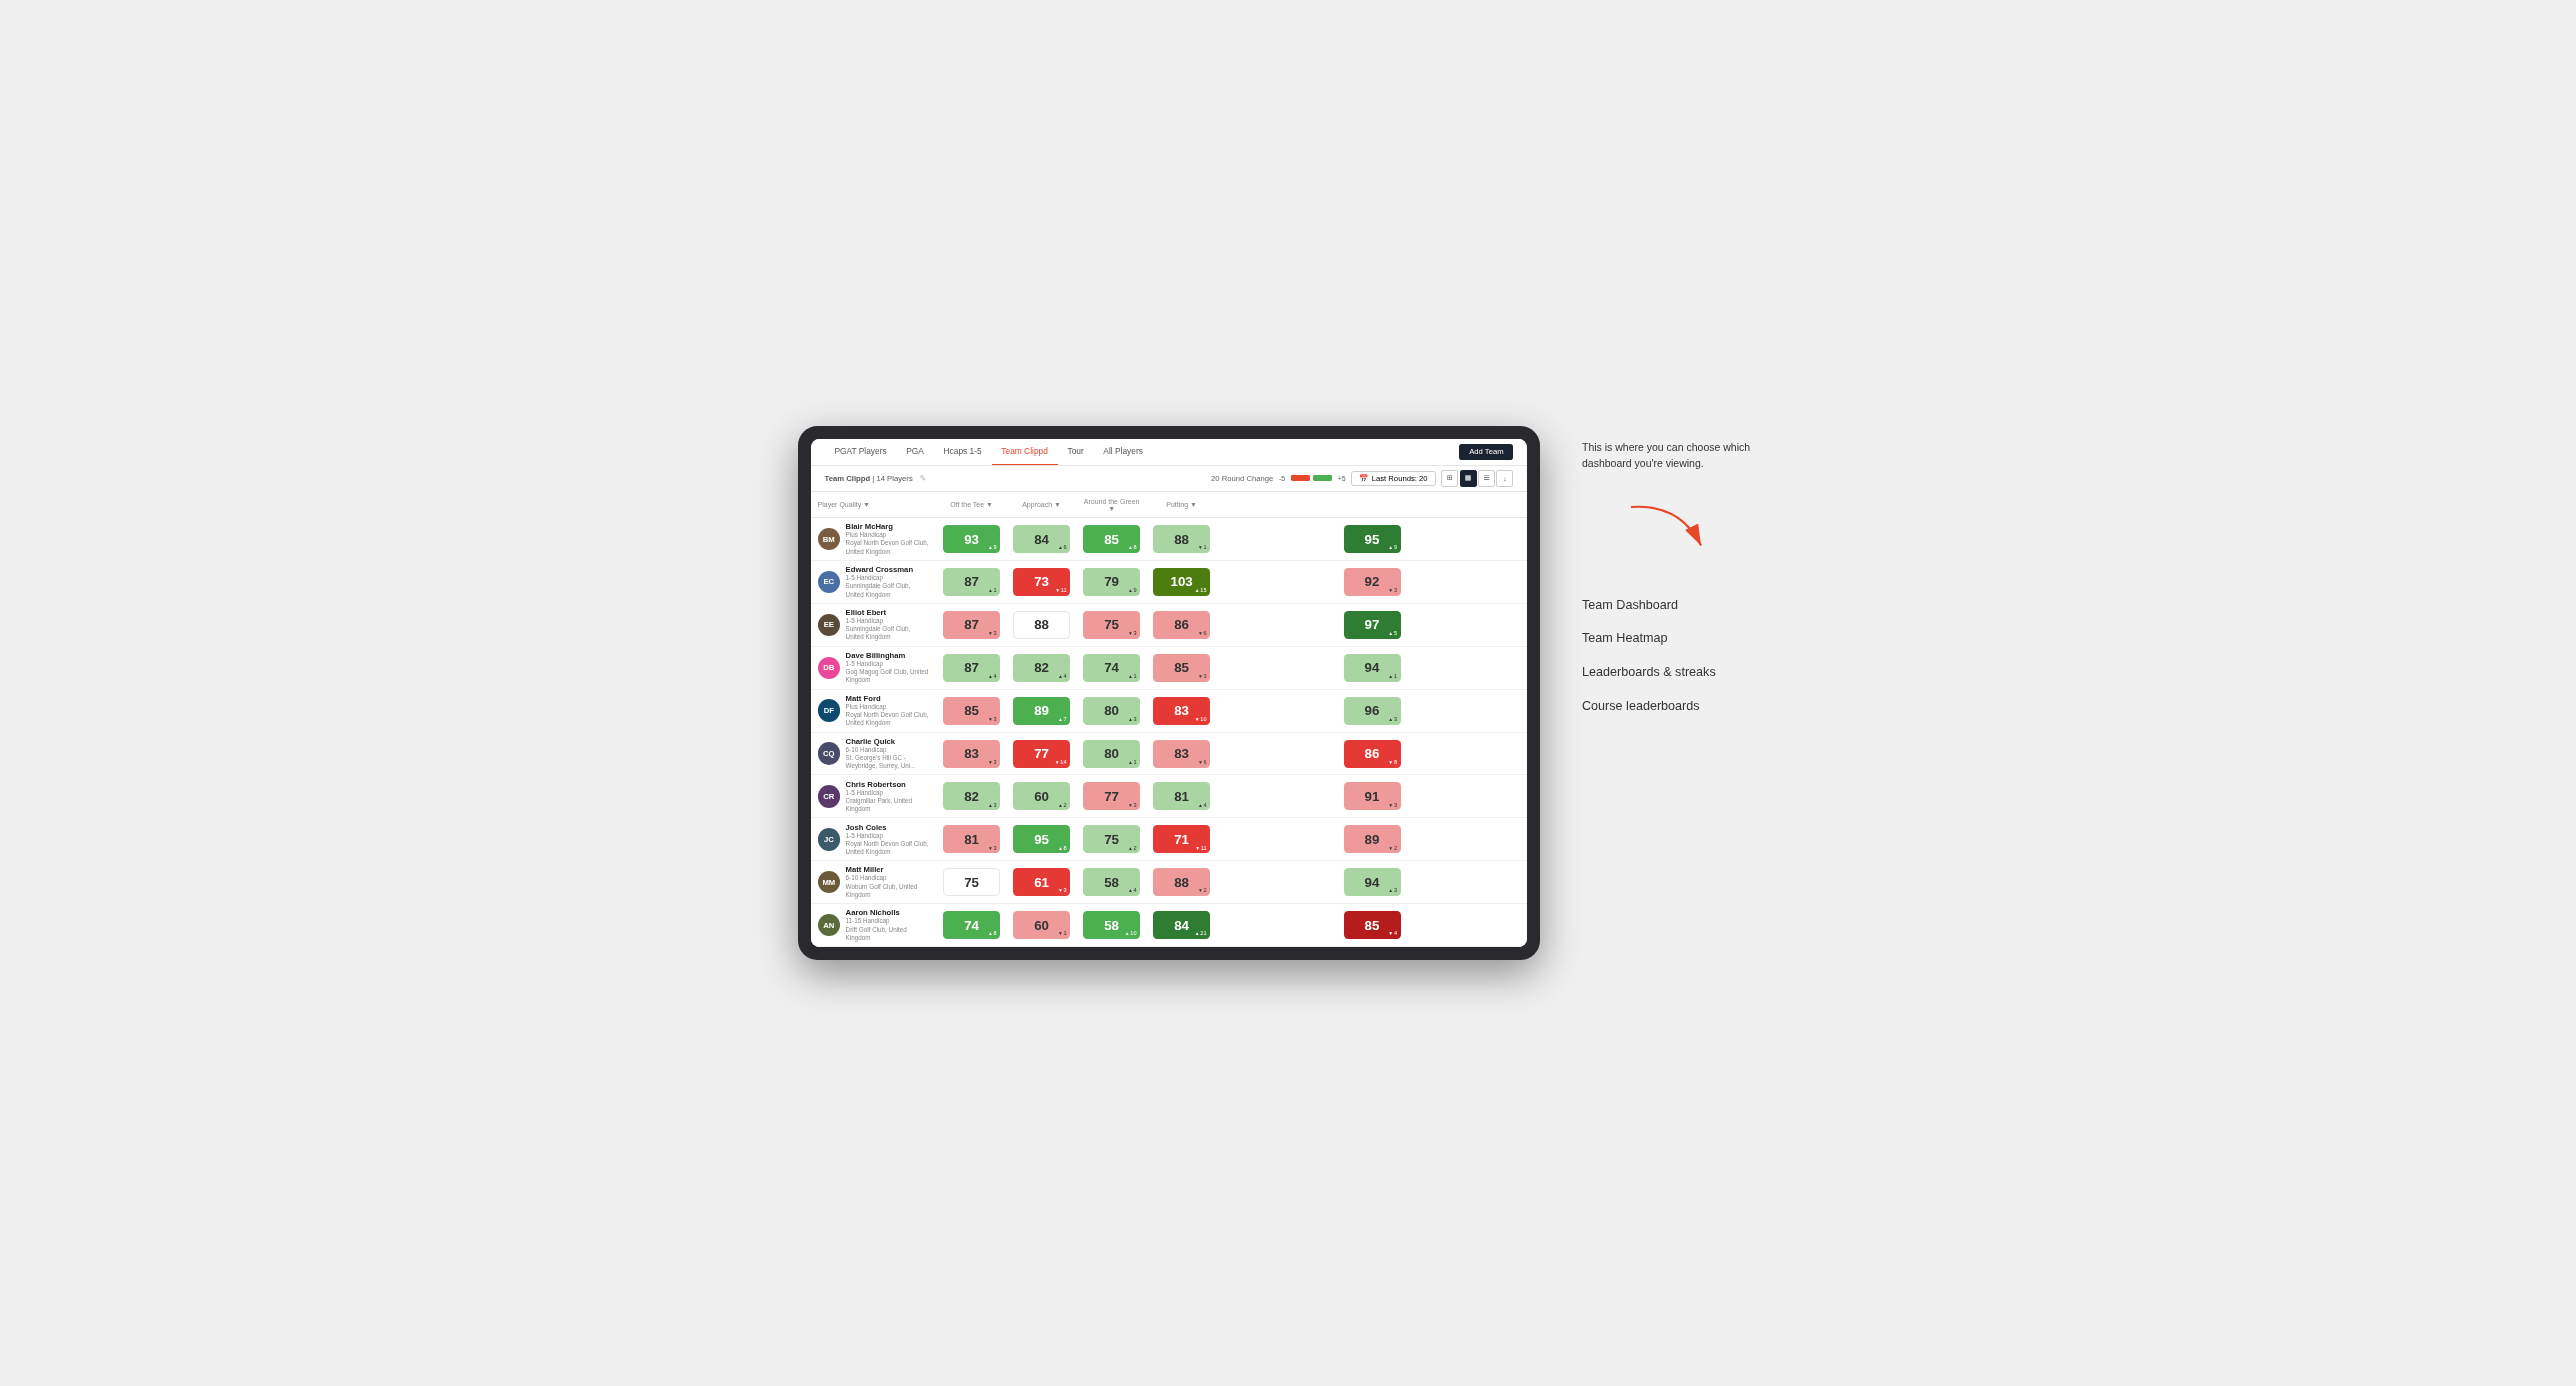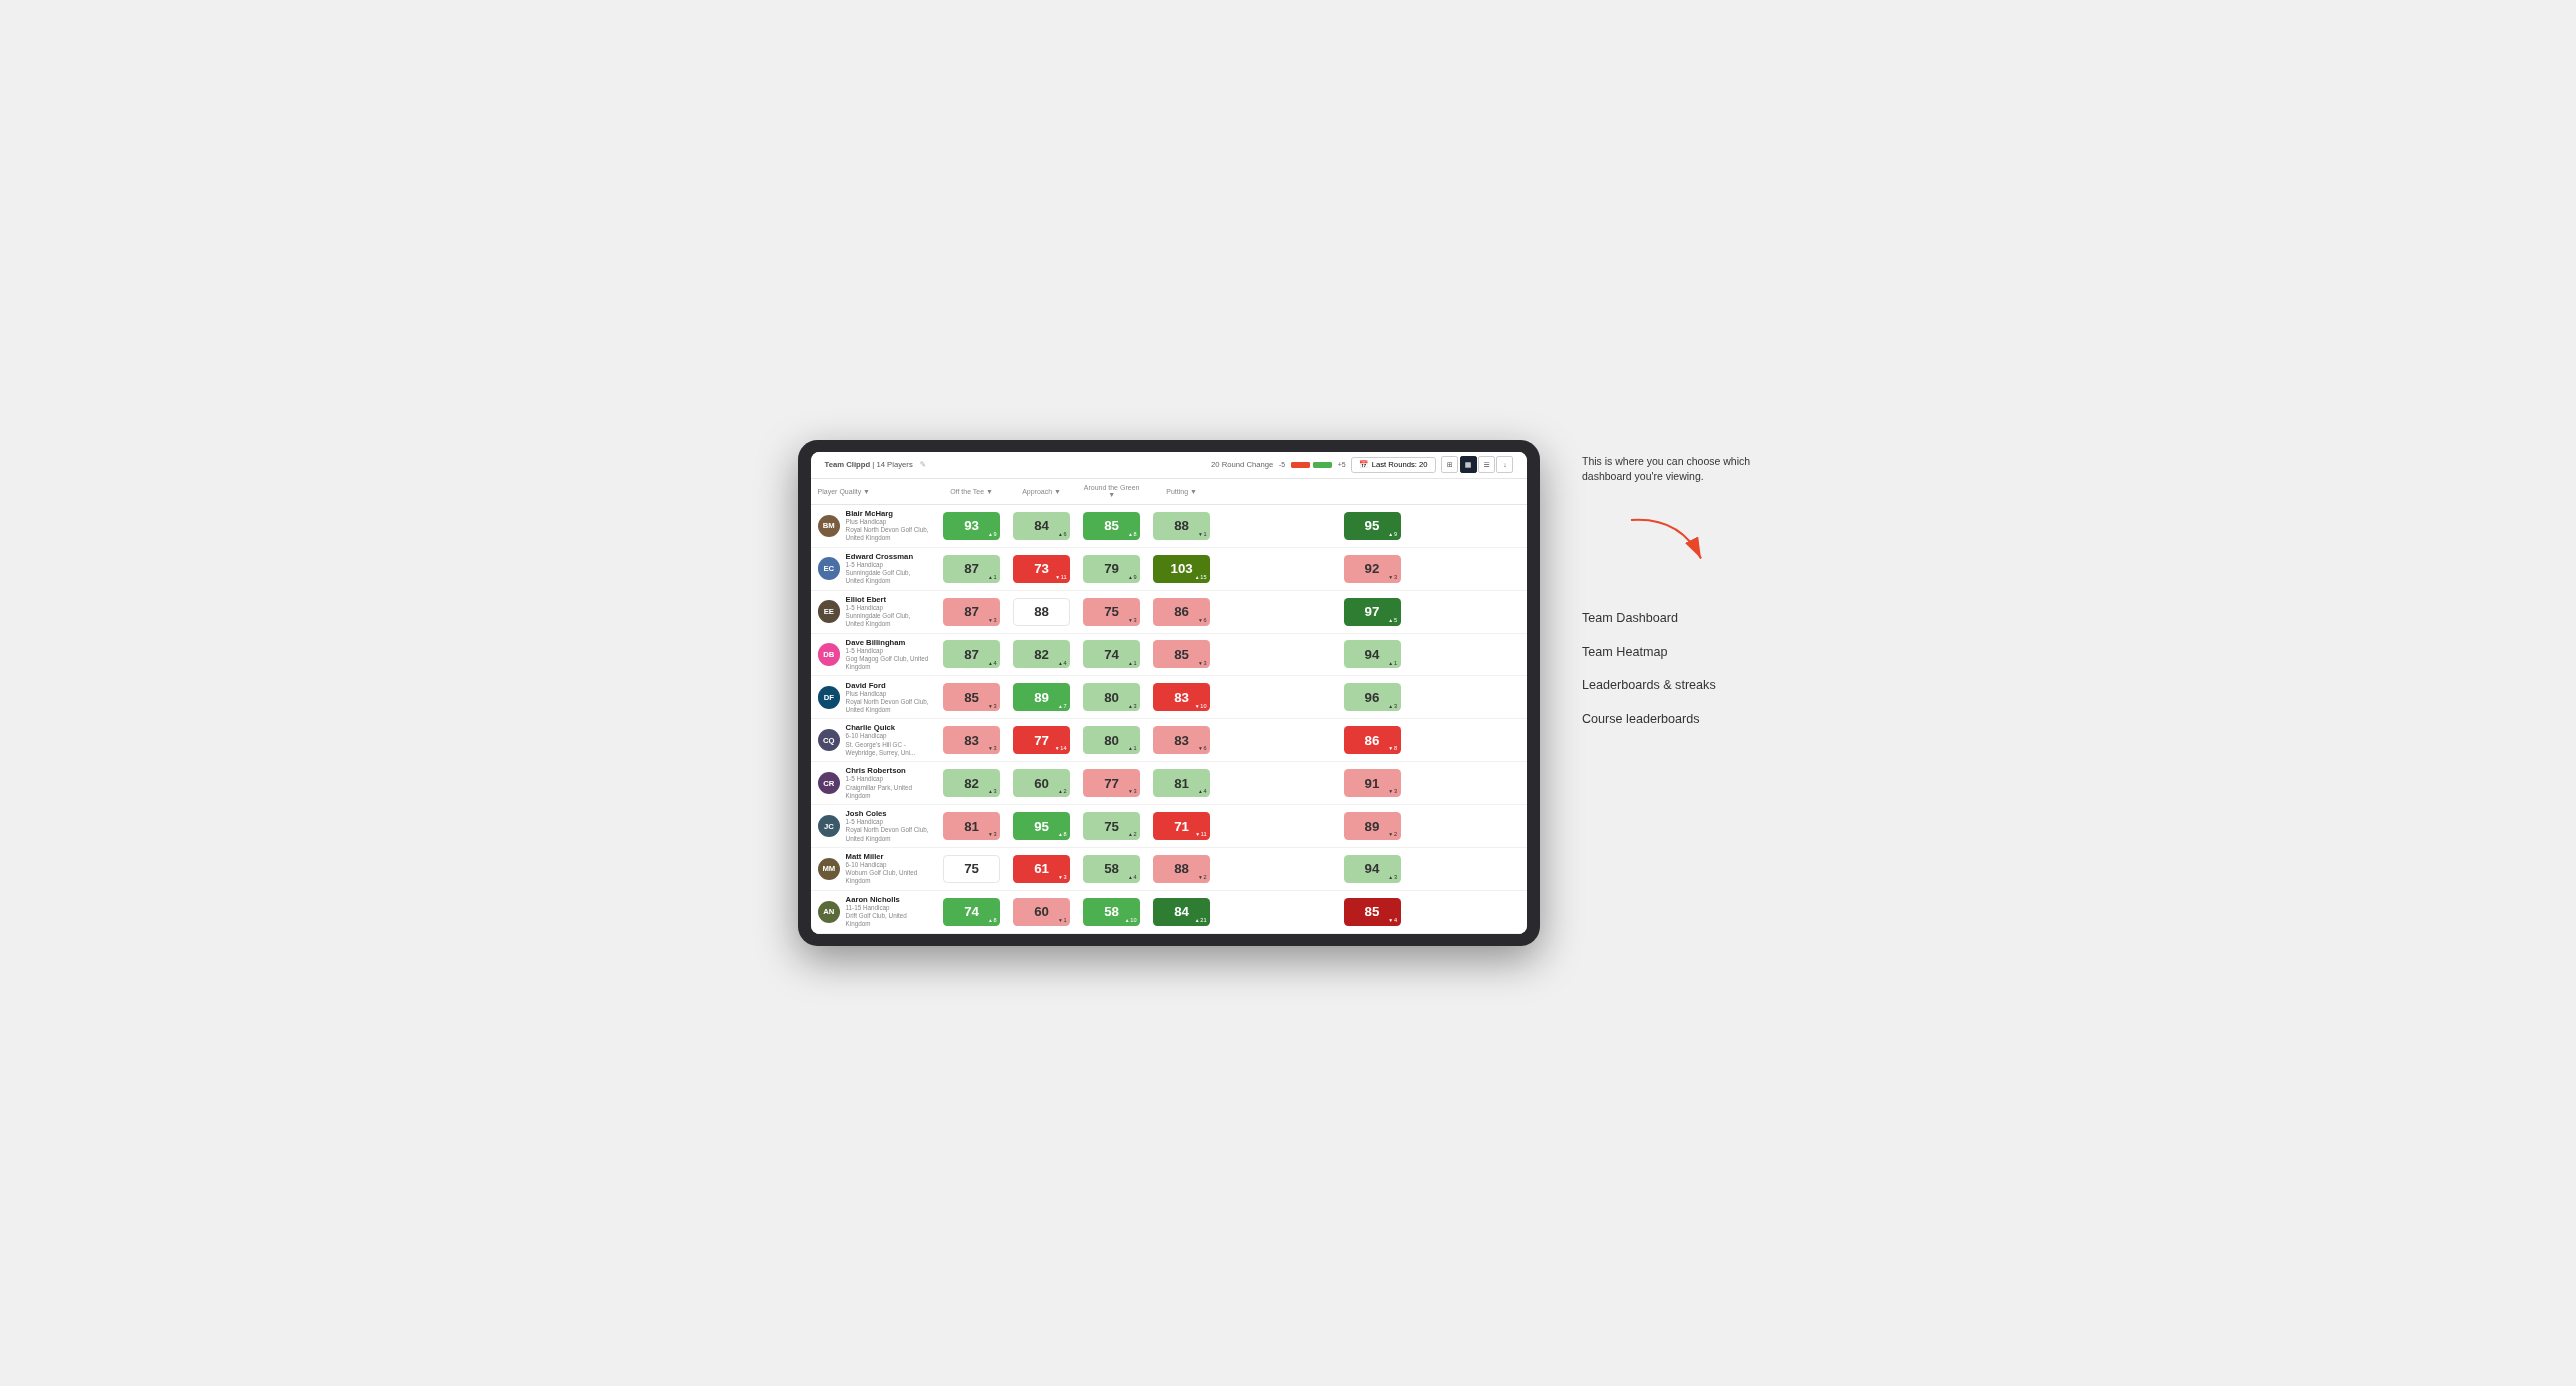--- a/index.html
+++ b/index.html
@@ -316,20 +316,29 @@
   </style>
 </head>
 <body>
 
 <div class="page-wrapper">
 
   <div class="tablet">
     <div class="tablet-screen">
 
 
+      <div class="tabs-bar">
+        <div class="tab-item">PGAT Players</div>
+        <div class="tab-item">PGA</div>
+        <div class="tab-item">Hcaps 1-5</div>
+        <div class="tab-item active">Team Clippd</div>
+        <div class="tab-item">Tour</div>
+        <div class="tab-item">All Players</div>
+        <button class="add-team-btn">Add Team</button>
+      </div>
 
       <div class="sub-bar">
         <span><strong>Team Clippd</strong> | 14 Players</span>
         <span style="cursor:pointer; color:#aaa;">✎</span>
         <div class="sub-bar-right">
           <span class="round-change-label">20 Round Change</span>
           <span style="font-size:7px; color:#666;">-5</span>
           <div class="change-bar">
             <div class="bar-neg"></div>
             <div class="bar-pos"></div>
@@ -526,21 +535,21 @@
           <span style="font-size:13.3px;font-weight:700;">94</span>
           <span class="score-change"><span class="arrow-up"></span>1</span>
         </div>
       </td>
               </tr>
               <tr>
                 <td>
       <div class="player-cell">
         <div class="player-avatar" style="background:#0c4a6e;">DF</div>
         <div class="player-info">
-          <span class="player-name">David Ford</span>
+          <span class="player-name">Matt Ford</span>
           <span class="player-detail">Plus Handicap</span>
           <span class="player-detail">Royal North Devon Golf Club, United Kingdom</span>
         </div>
       </div>
     </td>
                 <td class="score-cell">
         <div style="display:inline-flex;align-items:center;justify-content:center;position:relative;width:57px;height:28px;border-radius:4.2px;background:#ef9a9a;color:#333;">
           <span style="font-size:13.3px;font-weight:700;">85</span>
           <span class="score-change"><span class="arrow-down"></span>3</span>
         </div>

